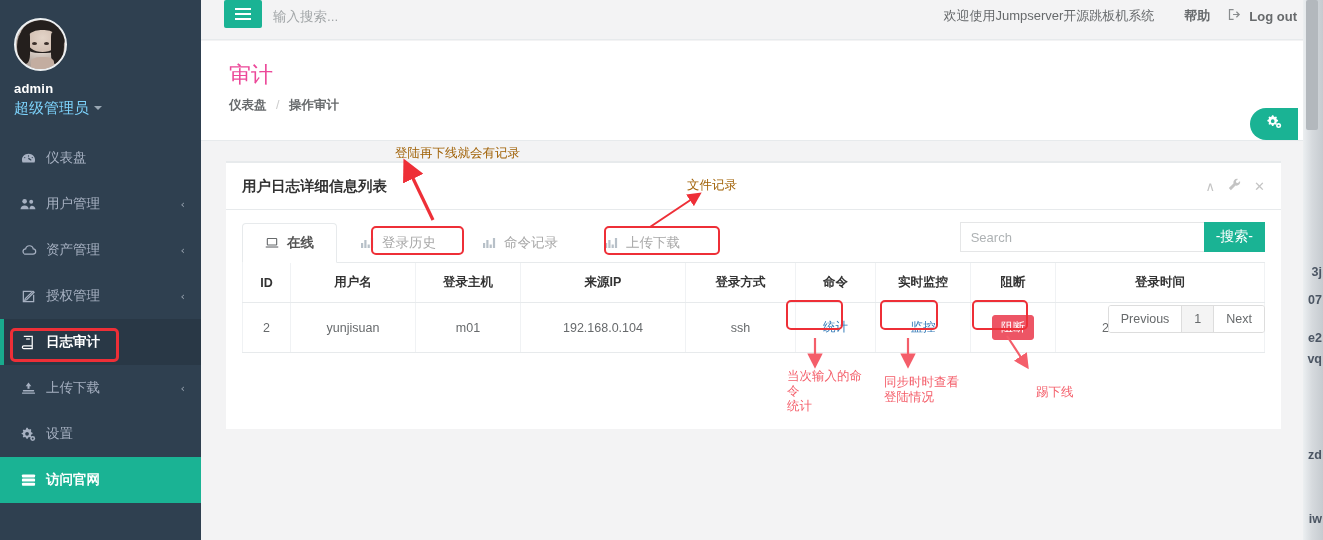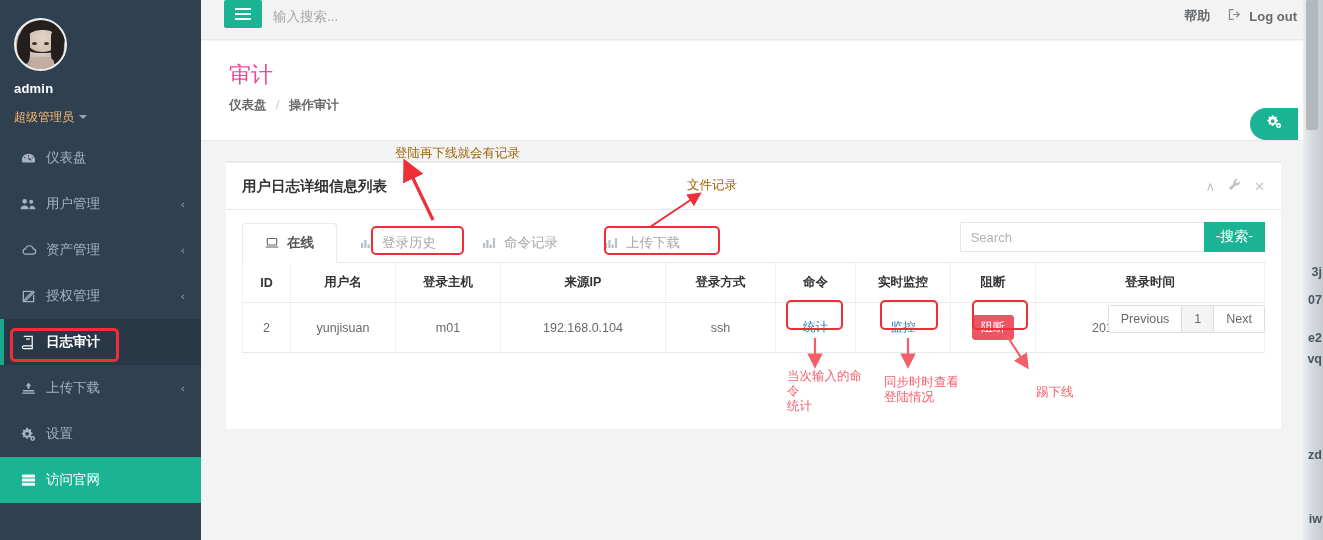--- a/index.html
+++ b/index.html
@@ -39,21 +39,21 @@
   .avatar .sideR { position:absolute; right: 1px; top: 12px; width: 13px; height: 32px; background:#241f1d; border-radius: 20% 60% 70% 40%; }
   .avatar .neck { position:absolute; left: 15px; bottom: 0; width: 23px; height: 12px; background: #c3ada0; border-radius: 40% 40% 0 0; }
   .avatar .eyeL, .avatar .eyeR { position:absolute; top: 22px; width: 5px; height: 3px; background:#3b2f2a; border-radius:50%; }
   .avatar .eyeL { left: 16px; } .avatar .eyeR { right: 16px; }
 
   .profile-name {
     color: #fff; font-size: 13px; font-weight: bold;
     margin-top: 10px; letter-spacing: .2px;
   }
   .profile-role {
-    color: #fdba74; font-size: 12px; margin-top: 13px;
+    color: #7dd3fc; font-size: 15px; margin-top: 3px;
   }
   .caret-down {
     display: inline-block; width: 0; height: 0; vertical-align: middle;
     border-left: 4px solid transparent; border-right: 4px solid transparent;
     border-top: 4px solid #9aa7b3; margin-left: 5px; margin-bottom: 2px;
   }
 
   .nav { list-style: none; }
   .nav-item {
     position: relative;
@@ -71,21 +71,21 @@
   .nav-item .lbl { flex: 1 1 auto; white-space: nowrap; }
   .nav-item .chev {
     font-size: 11px; color: #9aa5b1; font-family: "DejaVu Sans", sans-serif;
   }
   .nav-item.active {
     background: #293846; color: #fff; font-weight: bold;
     border-left-color: #19aa8d;
   }
   .nav-item.active .ico { color: #fff; }
   .nav-item.website {
-    background: #1ab394; color: #fff; font-weight: normal;
+    background: #1ab394; color: #fff; font-weight: bold;
     border-left-color: #1ab394;
   }
   .nav-item.website .ico { color: #fff; }
   .sidebar-tail { height: 33px; background: #2f4050; }
 
   
   .hl-audit {
     position: absolute; left: 10px; top: 328px;
     width: 109px; height: 34px;
     border: 3px solid #ee2f37; border-radius: 5px;
@@ -380,20 +380,21 @@
     <div class="sidebar-tail"></div>
   </nav>
   <div class="hl-audit"></div>
 
   <header class="topnav">
     <div class="hamburger">
         <span></span>
       </div>
     <input class="topsearch" type="text" placeholder="输入搜索..." style="">
     <div class="topright">
+      <span class="welcome-text">欢迎使用Jumpserver开源跳板机系统</span>
       <span class="help-link">帮助</span>
       <span class="logout-link">
         <span class="logout-ico">
           <svg width="14" height="13" viewBox="0 0 15 13" fill="none" stroke="currentColor" stroke-width="1.3">
               <path d="M6 1.2H1.6v10.6H6"></path>
               <path d="M9 3.5l3 3-3 3M12 6.5H5.4"></path>
             </svg>
         </span>
         <span>Log out</span>
       </span>
@@ -481,21 +482,21 @@
 
         <div class="searchbox">
           <input type="text" placeholder="Search" style="">
           <button class="search-btn">-搜索-</button>
         </div>
 
         <table class="grid">
           <thead>
             <tr>
               <th style="width:48px">ID</th>
-              <th style="width:105px">用户名</th>
+              <th style="width:125px">用户名</th>
               <th style="width:105px">登录主机</th>
               <th style="width:165px">来源IP</th>
               <th style="width:110px">登录方式</th>
               <th style="width:80px">命令</th>
               <th style="width:95px">实时监控</th>
               <th style="width:85px">阻断</th>
               <th>登录时间</th>
             </tr>
           </thead>
           <tbody>

